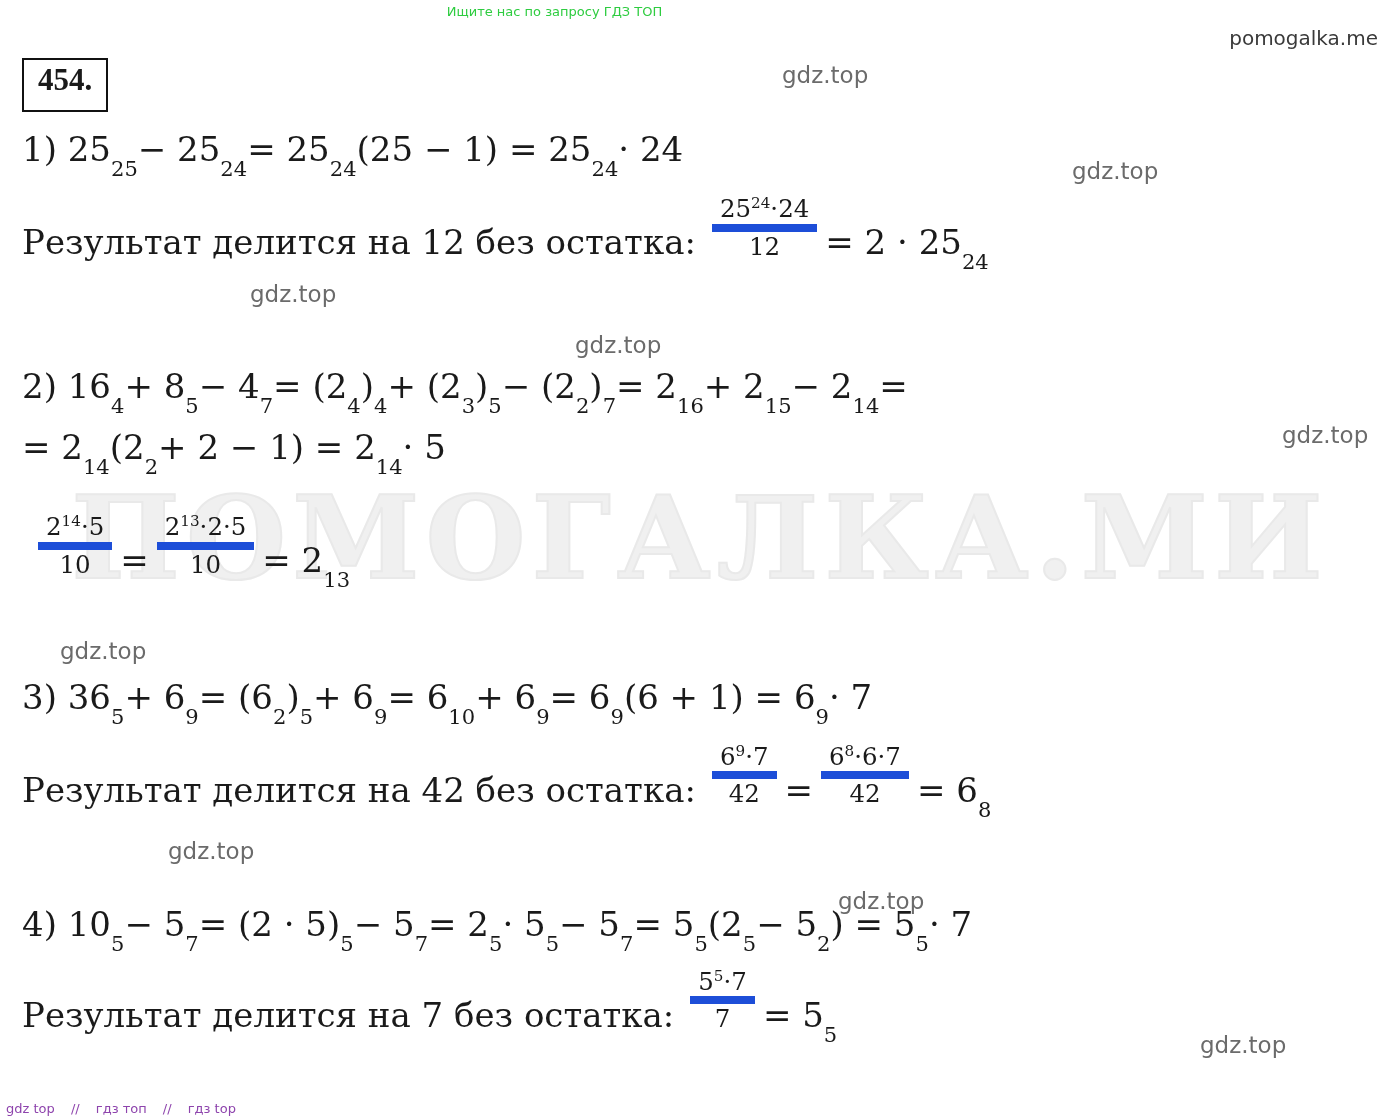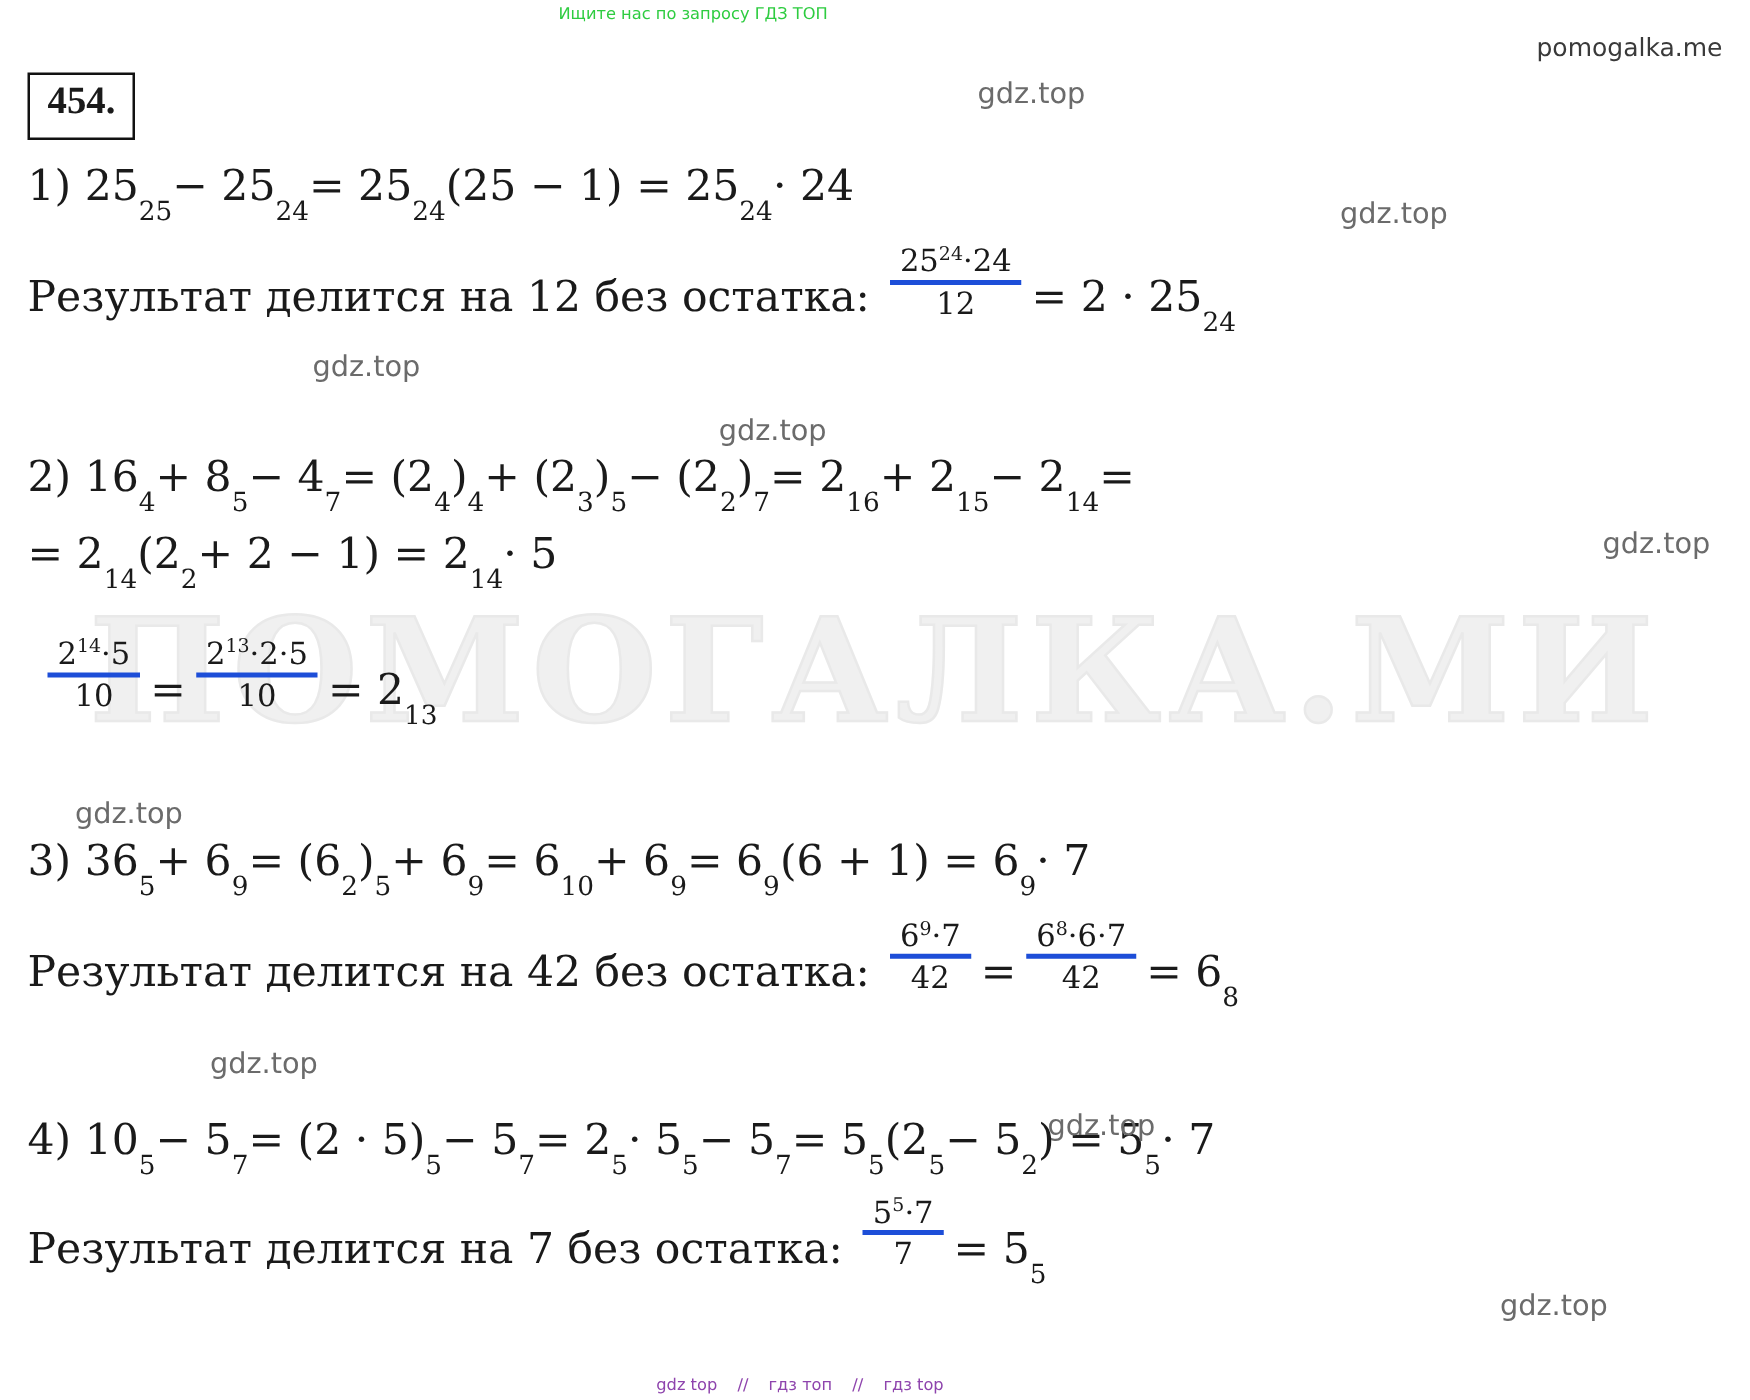--- a/index.html
+++ b/index.html
@@ -55,21 +55,20 @@
     font-family: "DejaVu Sans", sans-serif;
     font-size: 20px;
     color: #3a3a3a;
     z-index: 5;
   }
   .bottom-banner {
     position: absolute;
     bottom: 4px;
     left: 0;
     width: 1280px;
-    text-align: center;
     font-family: "DejaVu Sans", sans-serif;
     font-size: 13px;
     color: #8e44ad;
     z-index: 5;
   }
   .bottom-banner span { margin: 0 6px; }
 
   
   .gdz {
     position: absolute;
@@ -127,21 +126,21 @@
     margin: 0 8px;
     font-size: 0.72em;
     line-height: 1.12;
     position: relative;
     top: -2px;
   }
   .frac .num {
     padding: 0 8px 1px 8px;
   }
   .frac .den {
-    border-top: 4px solid #1d4ed8;
+    border-top: 8px solid #1d4ed8;
     padding: 1px 8px 0 8px;
     width: 100%;
     text-align: center;
     box-sizing: border-box;
   }
   .sp { display: inline-block; width: 8px; }
 </style>
 </head>
 <body>
 

